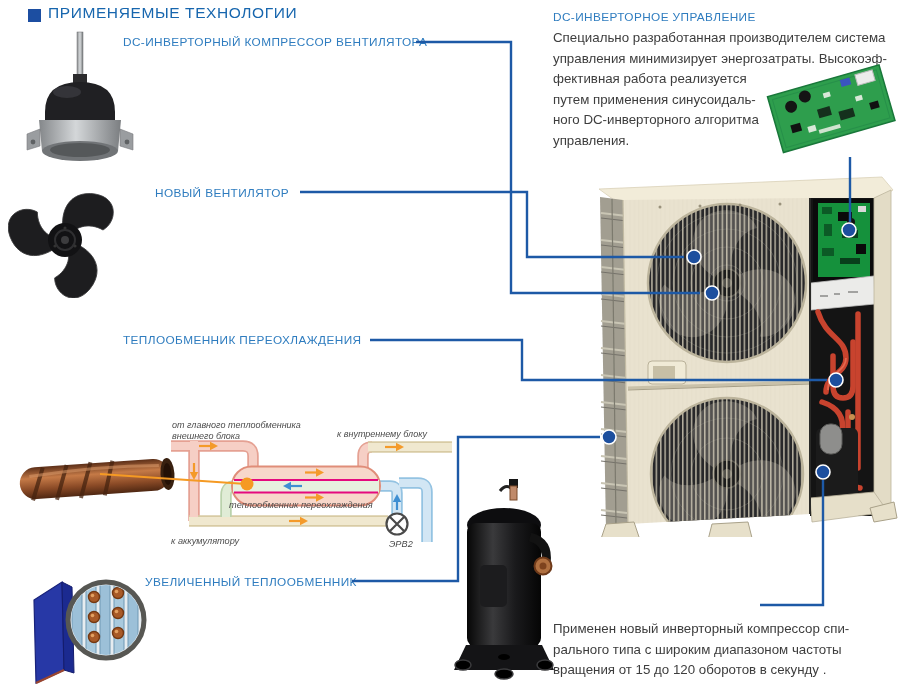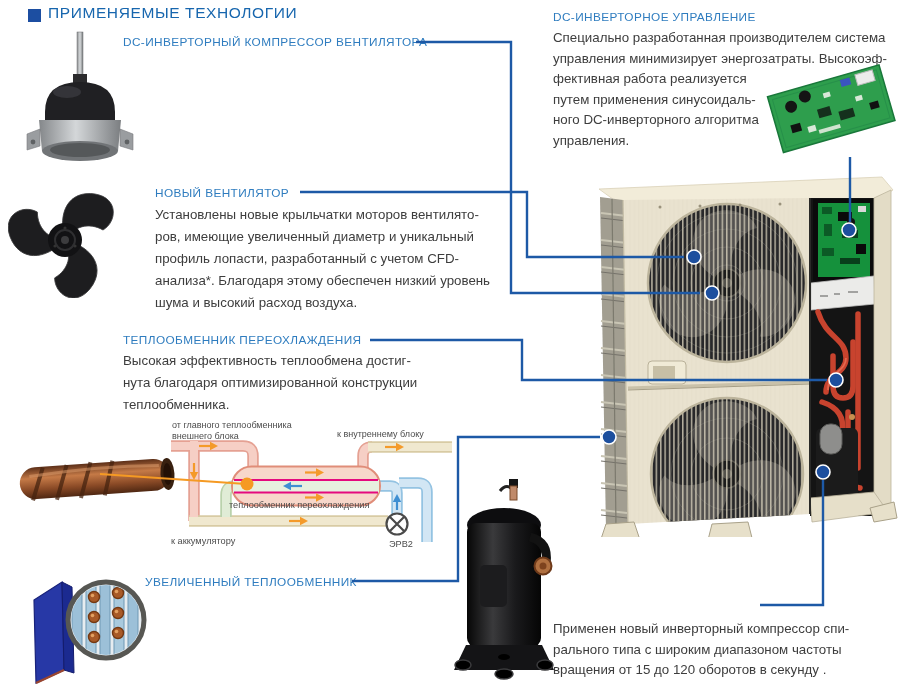--- a/index.html
+++ b/index.html
@@ -4,47 +4,39 @@
 <style>
   html,body{margin:0;padding:0;background:#ffffff;}
   .page{position:relative;width:900px;height:685px;background:#fff;
         font-family:"Liberation Sans",sans-serif;overflow:hidden;}
   .abs{position:absolute;}
   .title-square{position:absolute;left:28px;top:9px;width:13px;height:13px;background:#1c4ea1;}
   .page-title{position:absolute;left:48px;top:4px;font-size:15.5px;letter-spacing:.6px;color:#1766ae;white-space:nowrap;}
   .sec-h{position:absolute;font-size:11.8px;letter-spacing:.4px;color:#2e7cbf;white-space:nowrap;}
   .sec-b{position:absolute;font-size:13.3px;line-height:22px;color:#3d3d3d;white-space:pre-line;}
   .sec-b.rc{line-height:20.5px;}
-  .dlabel{position:absolute;font-size:9px;line-height:10.5px;color:#4c4c4c;white-space:pre-line;}
+  .dlabel{position:absolute;font-size:9px;line-height:10.5px;color:#4c4c4c;white-space:pre-line;font-style:italic;}
   .dlabel.sm{font-size:9.2px;}
   svg{display:block;}
   .overlay{pointer-events:none;z-index:9;}
   .z1{z-index:1}.z2{z-index:2}.z3{z-index:3}
 </style>
 </head>
 <body>
 
 <div class="page">
 
   <div class="title-square"></div>
   <div class="page-title">ПРИМЕНЯЕМЫЕ ТЕХНОЛОГИИ</div>
 
   <div class="sec-h" style="left:123px;top:35px">DC-ИНВЕРТОРНЫЙ КОМПРЕССОР ВЕНТИЛЯТОРА</div>
 
   <div class="sec-h" style="left:155px;top:186px">НОВЫЙ ВЕНТИЛЯТОР</div>
-  <div class="sec-b" style="left:155px;top:204px;width:372px">Установлены новые крыльчатки моторов вентилято-
-ров, имеющие увеличенный диаметр и уникальный
-профиль лопасти, разработанный с учетом CFD-
-анализа*. Благодаря этому обеспечен низкий уровень
-шума и высокий расход воздуха.</div>
 
   <div class="sec-h" style="left:123px;top:333px">ТЕПЛООБМЕННИК ПЕРЕОХЛАЖДЕНИЯ</div>
-  <div class="sec-b" style="left:123px;top:350px;width:350px">Высокая эффективность теплообмена достиг-
-нута благодаря оптимизированной конструкции
-теплообменника.</div>
 
   <div class="sec-h" style="left:145px;top:575px">УВЕЛИЧЕННЫЙ ТЕПЛООБМЕННИК</div>
 
   <div class="sec-h" style="left:553px;top:10px">DC-ИНВЕРТОРНОЕ УПРАВЛЕНИЕ</div>
   <div class="sec-b rc" style="left:553px;top:28px;width:370px">Специально разработанная производителем система
 управления минимизирует энергозатраты. Высокоэф-
 фективная  работа реализуется
 путем применения синусоидаль-
 ного DC-инверторного алгоритма
 управления.</div>

